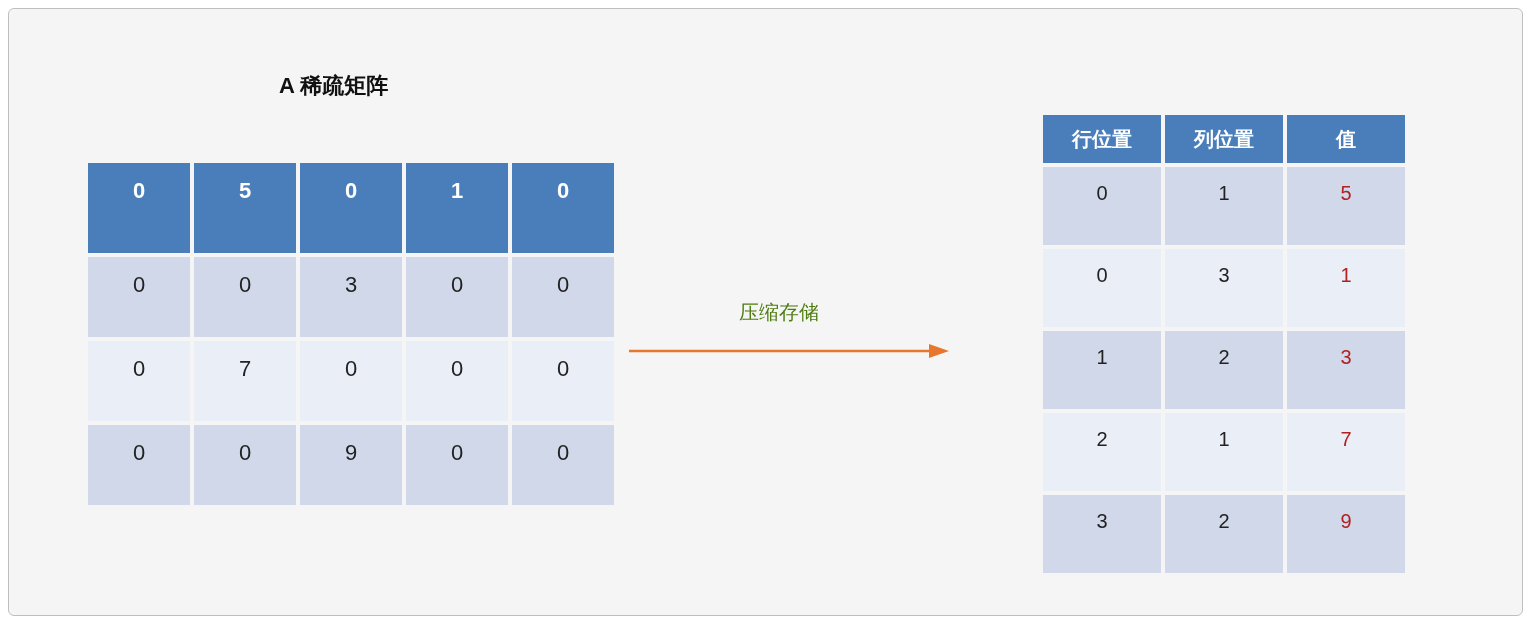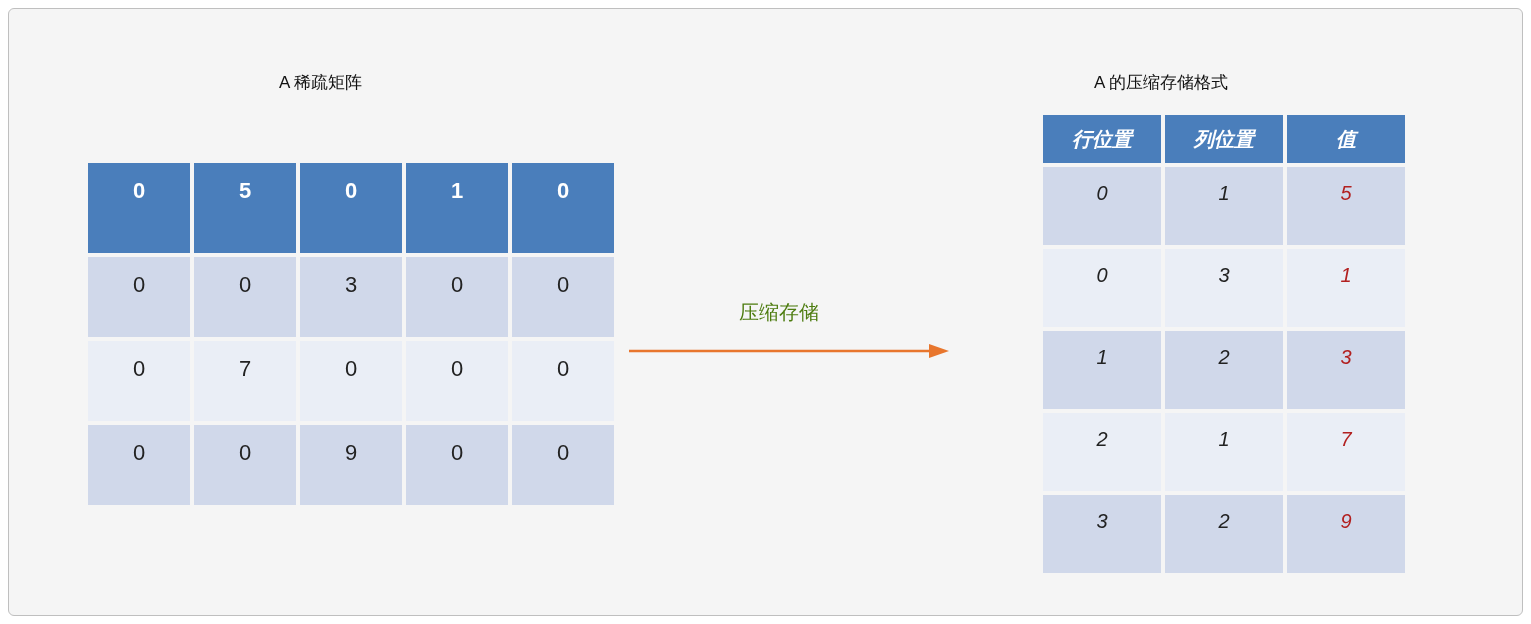--- a/index.html
+++ b/index.html
@@ -12,22 +12,22 @@
   .frame {
     position: absolute;
     left: 8px; top: 8px;
     width: 1515px; height: 608px;
     background: #f5f5f5;
     border: 1px solid #bfbfbf;
     border-radius: 6px;
   }
   .title {
     position: absolute;
-    font-size: 17px;
-    font-weight: 400;
+    font-size: 22px;
+    font-weight: 700;
     color: #111;
   }
   .title.left  { left: 270px; top: 62px; }
   .title.right { left: 1085px; top: 62px; }
 
   
   .matrix {
     position: absolute;
     left: 75px; top: 150px;
     border-collapse: separate;
@@ -43,21 +43,20 @@
   .matrix tr.hrow td { height: 90px; background:#4a7ebb; color:#fff; font-weight:700; border:1px solid #4a7ebb; }
   .matrix tr.r1 td, .matrix tr.r3 td { height: 80px; background:#d0d8ea; color:#222; border:1px solid #d0d8ea; }
   .matrix tr.r2 td { height: 80px; background:#eaeef6; color:#222; border:1px solid #eaeef6; }
 
   
   .ctable {
     position: absolute;
     left: 1030px; top: 102px;
     border-collapse: separate;
     border-spacing: 4px 4px;
-    font-style: italic;
   }
   .ctable th {
     width: 118px; height: 48px;
     background:#4a7ebb; color:#fff;
     font-size:20px; font-weight:700;
     text-align:center; border:1px solid #4a7ebb;
   }
   .ctable td {
     width: 118px; height: 78px;
     font-size:20px; text-align:center; vertical-align: top;
@@ -81,21 +80,20 @@
     position:absolute; left:0; top: 42px;
     width: 320px; height: 20px;
   }
 </style>
 </head>
 <body>
 
 <div class="frame">
 
   <div class="title left">A 稀疏矩阵</div>
-  <div class="title right">A 的压缩存储格式</div>
 
   <table class="matrix">
     <tbody>
         <tr class="hrow">
       <td>0</td>
       <td>5</td>
       <td>0</td>
       <td>1</td>
       <td>0</td>
     </tr>

